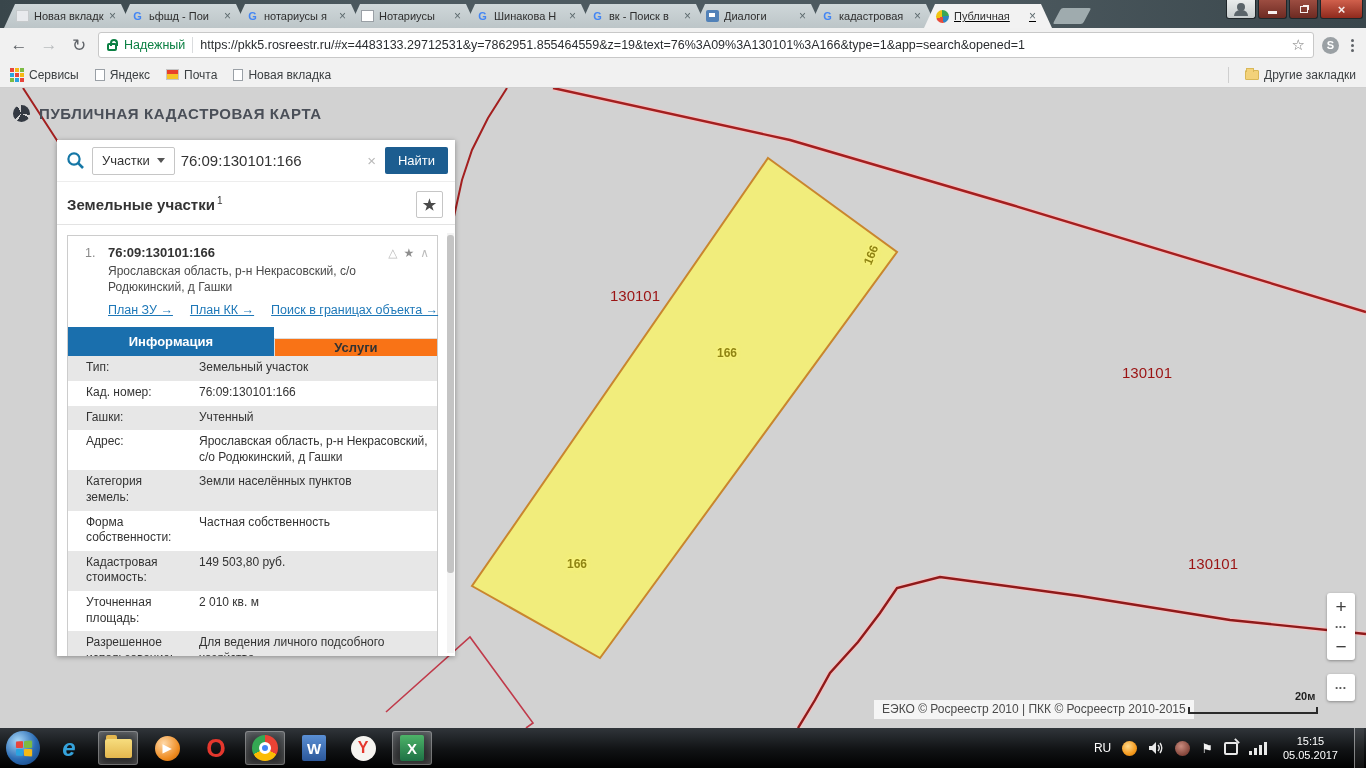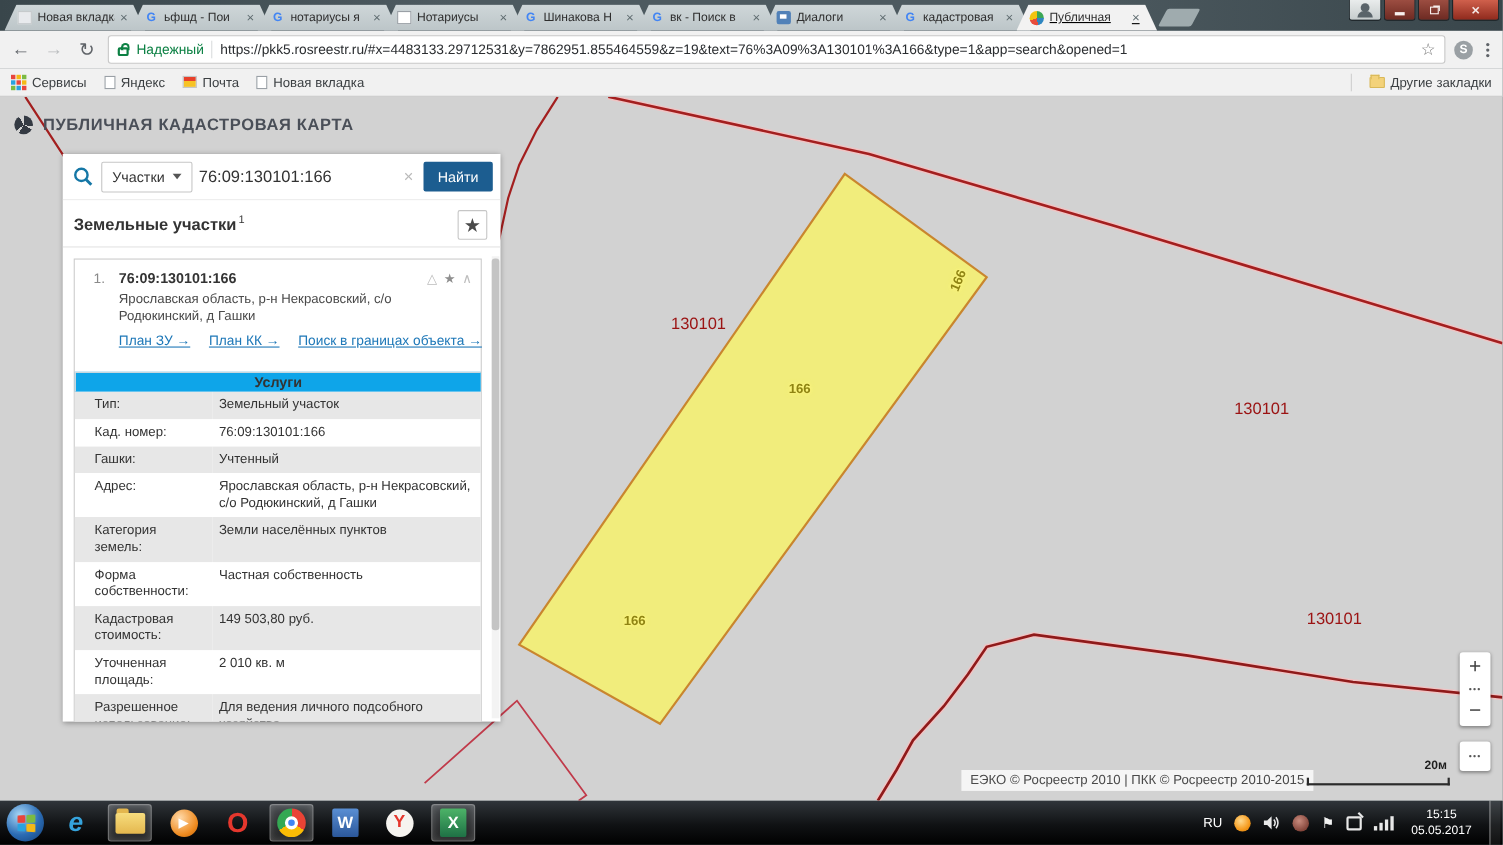--- a/index.html
+++ b/index.html
@@ -94,21 +94,21 @@
   .idx { width:23px; color:#8a8a8a; font-size:12.5px; }
   .cnum { flex:1; font-size:13px; font-weight:bold; color:#333; }
   .cicons { font-size:12px; color:#bdbdbd; display:flex; gap:6px; }
   .cicons .st { color:#8e8e8e; }
   .addr { margin:3px 0 0 23px; width:262px; font-size:12px; color:#4a4a4a; line-height:1.35; }
   .links { display:flex; gap:17px; margin:8px 0 10px 23px; font-size:12.5px; }
   .plink { color:#1e78b8; text-decoration:underline; white-space:nowrap; }
   .cardtabs { display:flex; height:29px; }
   .ct { display:flex; align-items:center; justify-content:center; font-size:13px; font-weight:bold; }
   .ct.active { flex:1.27; background:#1a6fad; color:#fff; }
-  .ct.plain { flex:1; background:#0ea5e9; color:#333; border-top:1px solid #ddd; border-left:1px solid #ddd;margin-top:11px; }
+  .ct.plain { flex:1; background:#f97316; color:#333; border-top:1px solid #ddd; border-left:1px solid #ddd;margin-top:11px; }
   .itable { width:100%; border-collapse:collapse; font-size:12px; }
   .itable tr:nth-child(odd) { background:#e7e7e7; }
   .itable td { padding:4px 6px 5px; vertical-align:top; color:#333; line-height:1.3; }
   td.lbl { width:125px; padding-left:18px; }
   .linkval { color:#2b7bb9; }
   .pscroll { position:absolute; right:1px; top:93px; bottom:3px; width:7px; background:#f3f3f3; }
   .pthumb { position:absolute; top:2px; width:7px; height:338px; background:#c4c4c4; border-radius:3px; }
 
   
   .attr { position:absolute; left:874px; top:612px; background:rgba(255,255,255,.78); padding:2px 8px 3px; font-size:12px; color:#4a4a4a; white-space:nowrap; }
@@ -329,20 +329,21 @@
             </span>
           </div>
           <div class="addr">Ярославская область, р-н Некрасовский, с/о Родюкинский, д Гашки</div>
           <div class="links">
             <span class="plink">План ЗУ →</span>
             <span class="plink">План КК →</span>
             <span class="plink">Поиск в границах объекта →</span>
           </div>
         </div>
         <div class="cardtabs">
+          <div class="ct active">Информация</div>
           <div class="ct plain">Услуги</div>
         </div>
         <table class="itable">
           <tbody>
               <tr>
                 <td class="lbl">Тип:</td>
                 <td class="val">Земельный участок</td>
               </tr>
           <tr>
                 <td class="lbl">Кад. номер:</td>

